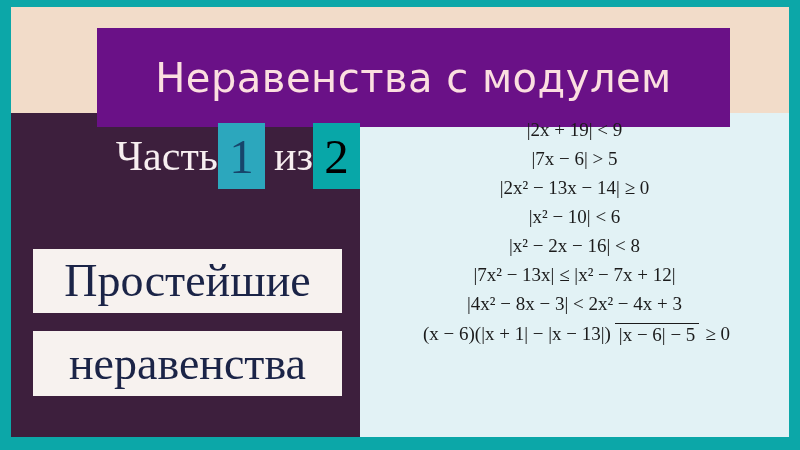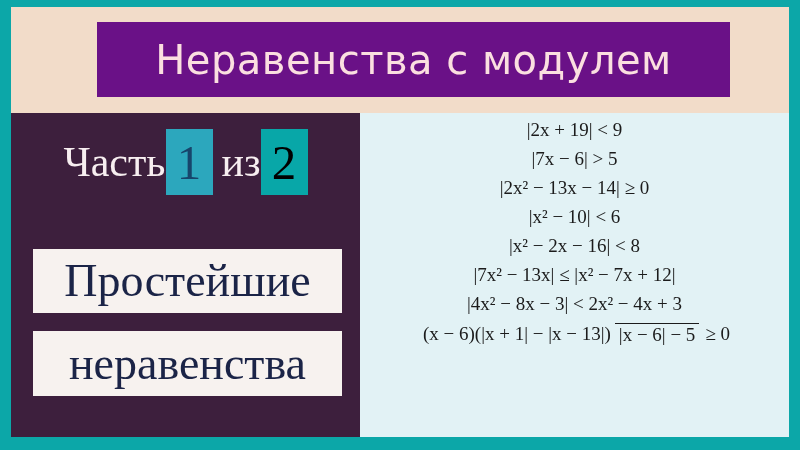--- a/index.html
+++ b/index.html
@@ -20,34 +20,34 @@
   .left-panel{
     position:absolute;left:11px;top:113px;width:349px;height:324px;
     background:#3d1f3d;
   }
   .right-panel{
     position:absolute;left:360px;top:113px;width:429px;height:324px;
     background:#e2f2f5;
   }
   
   .title-banner{
-    position:absolute;left:97px;top:22px;width:633px;height:75px;
+    position:absolute;left:97px;top:28px;width:633px;height:99px;
     background:#6a1187;
     display:flex;align-items:center;justify-content:center;
   }
   .title-text{
     color:#fbdfe0;
     font-family:"DejaVu Sans", sans-serif;
     font-size:40px;font-weight:400;letter-spacing:0.5px;
     line-height:1;white-space:nowrap;
   }
   
   .part-row{
-    position:absolute;left:11px;top:126px;width:349px;height:72px;
-    display:flex;align-items:center;justify-content:center;
+    position:absolute;left:11px;top:120px;width:349px;height:72px;
+    display:flex;align-items:center;justify-content:flex-end;
     gap:0px;
   }
   .part-word{
     color:#f7eef0;
     font-family:"Liberation Serif", serif;
     font-size:42px;line-height:1;white-space:nowrap;
   }
   .num-box{
     display:inline-flex;align-items:center;justify-content:center;
     width:47px;height:66px;line-height:1;

